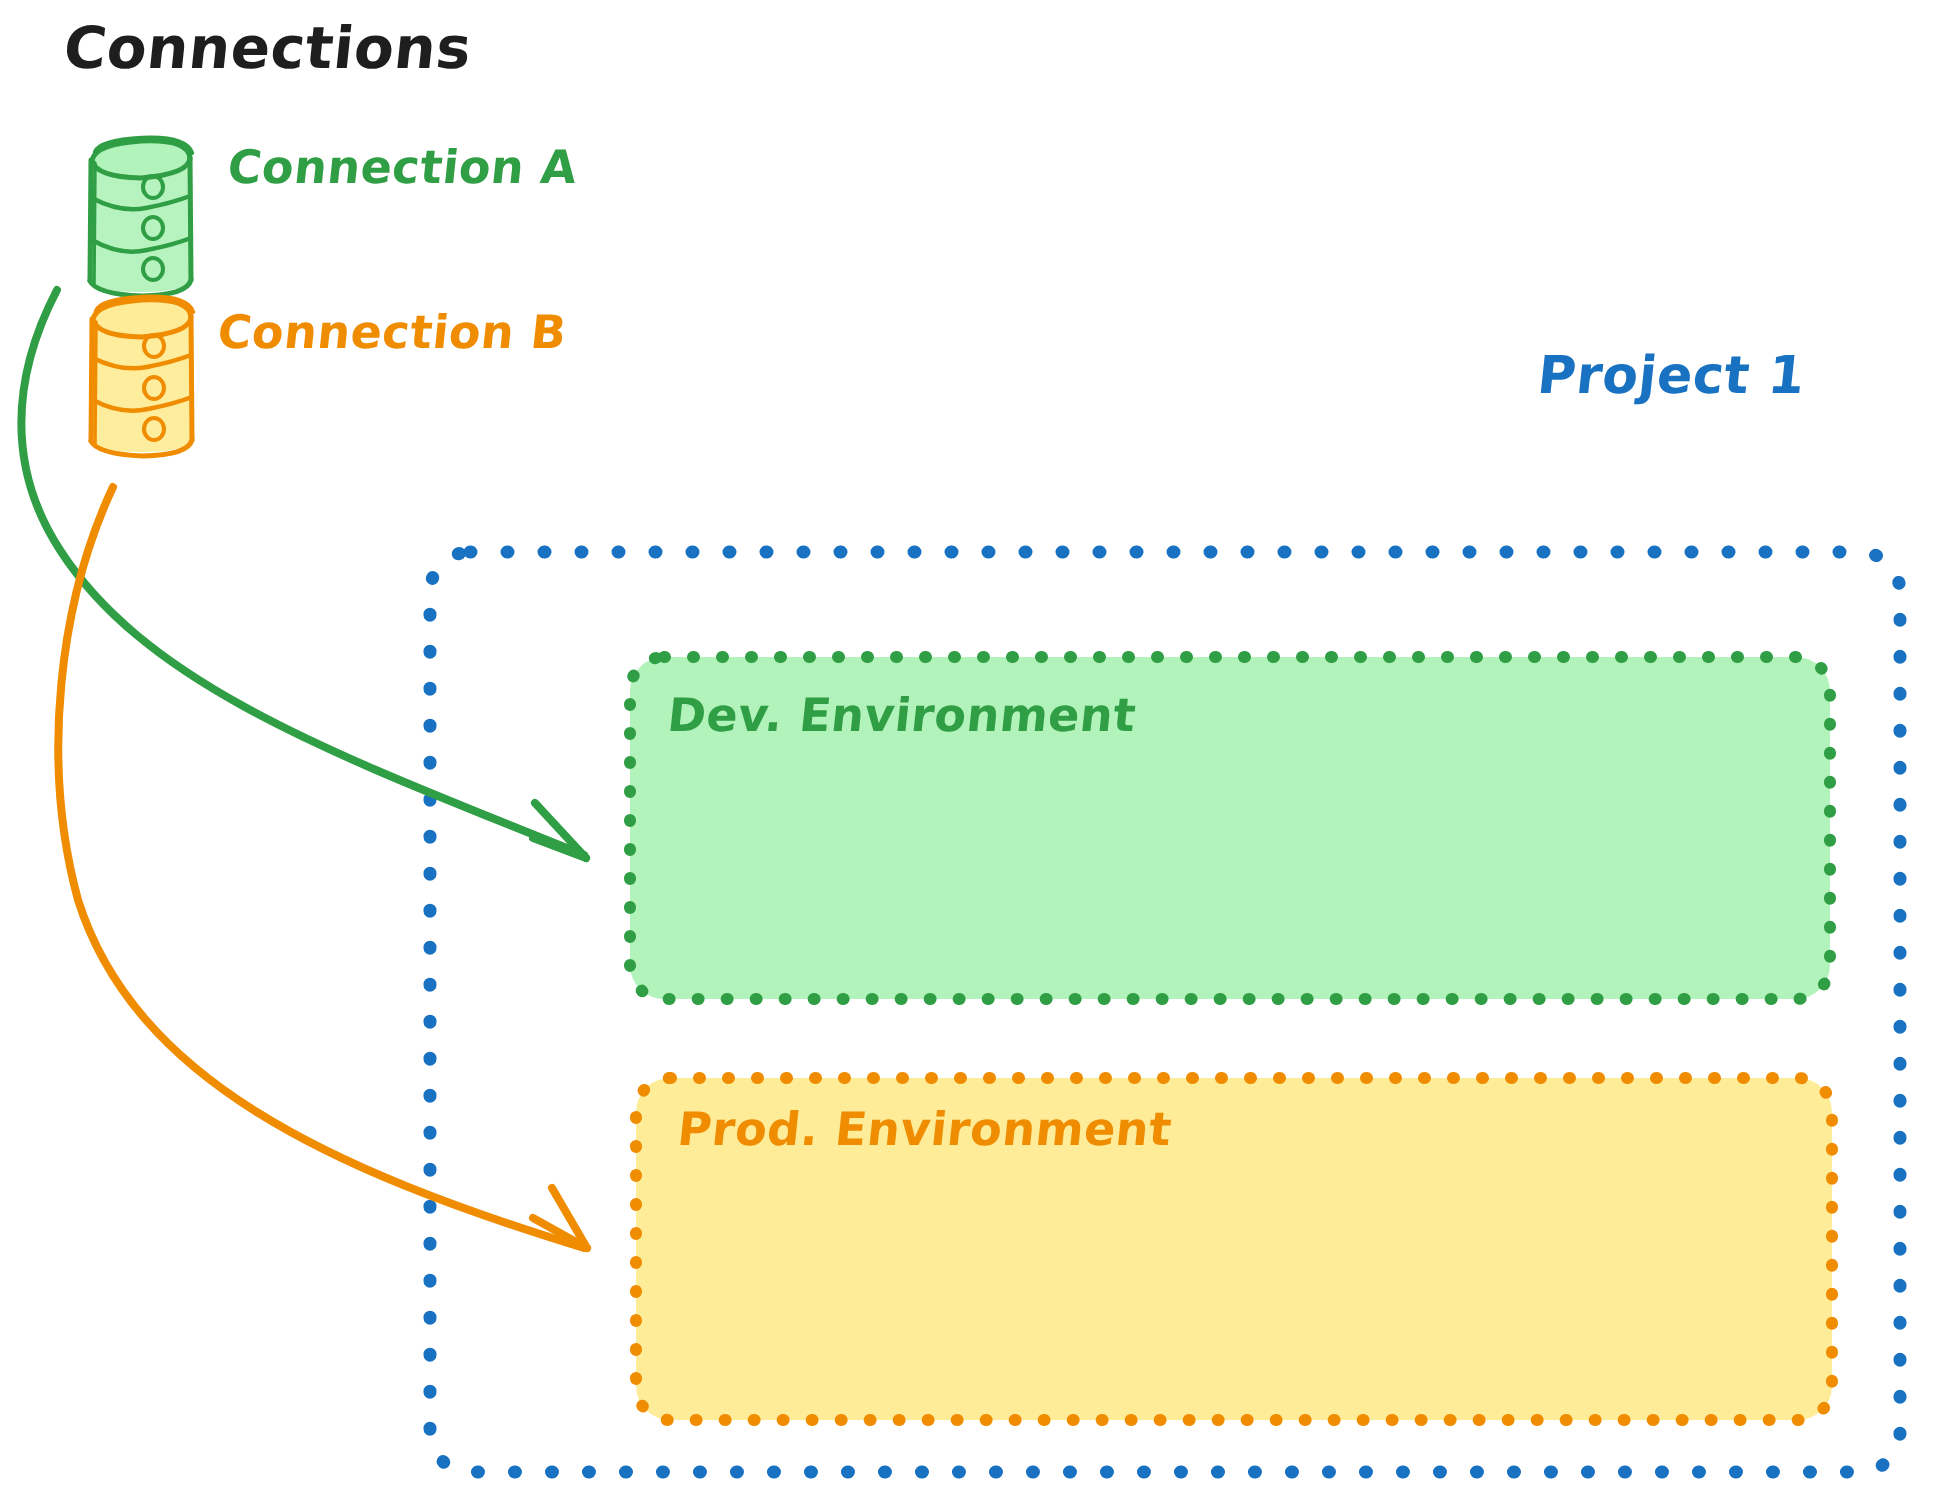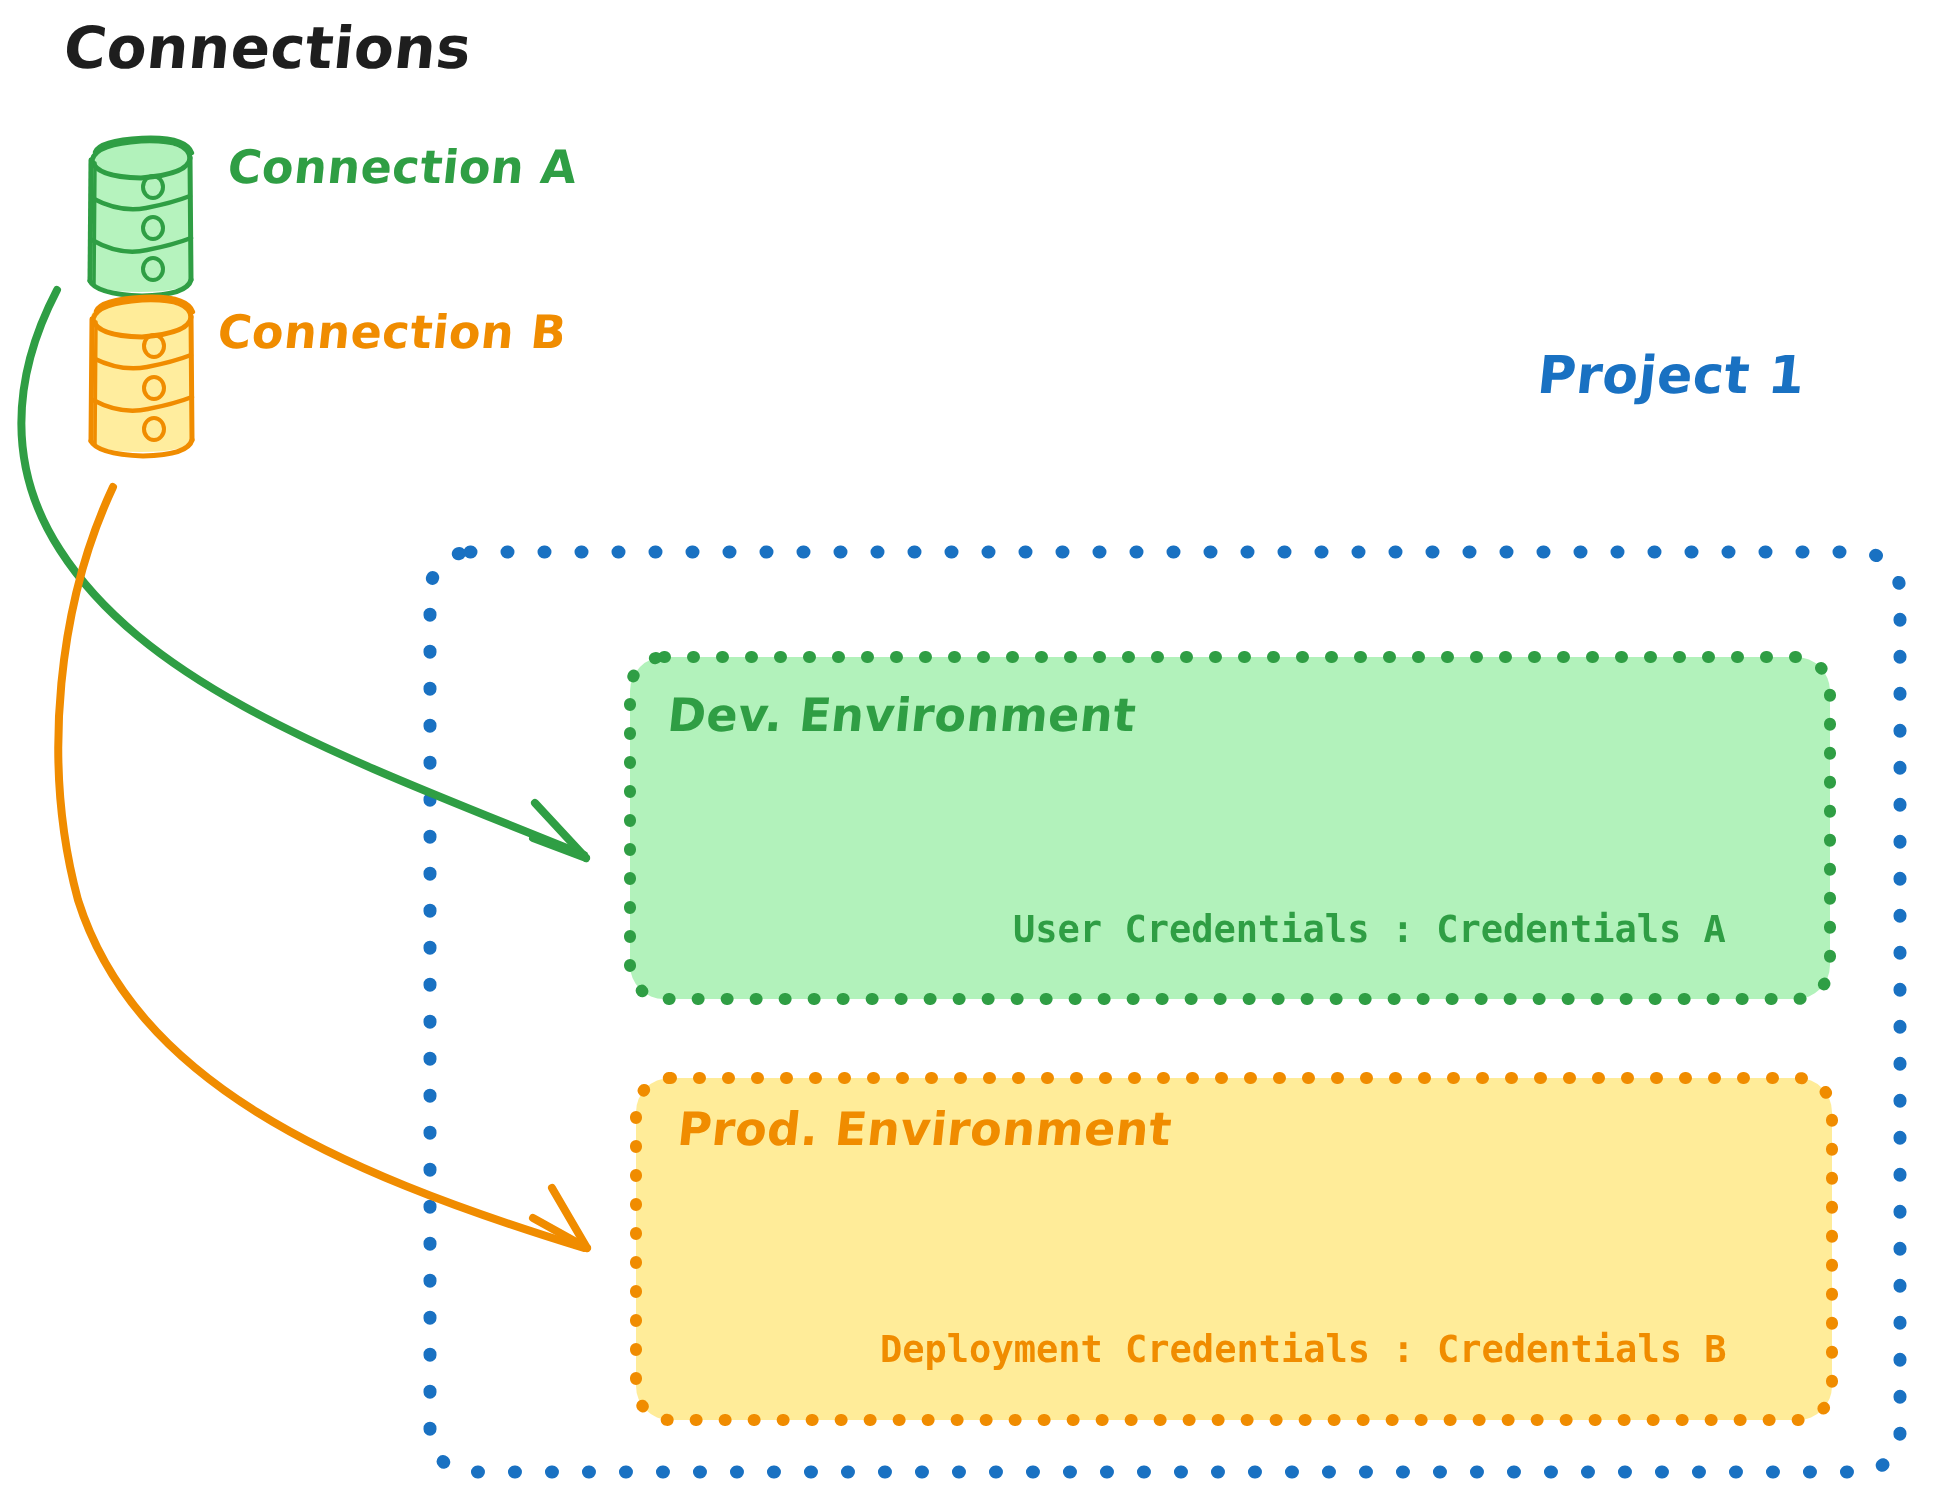--- a/index.html
+++ b/index.html
@@ -164,19 +164,17 @@
   <div class="lbl hand" id="title-connections">Connections</div>
 
   <div class="lbl hand" id="label-connection-a">Connection A</div>
 
   <div class="lbl hand" id="label-connection-b">Connection B</div>
 
   <div class="lbl hand" id="label-project-title">Project 1</div>
 
   <div class="lbl hand" id="label-dev-env">Dev. Environment</div>
 
-  <div class="lbl mono" id="label-dev-credentials">User Credentials : Credentials A</div>
 
   <div class="lbl hand" id="label-prod-env">Prod. Environment</div>
 
-  <div class="lbl mono" id="label-prod-credentials">Deployment Credentials : Credentials B</div>
 
 </div>
 
 </body></html>

